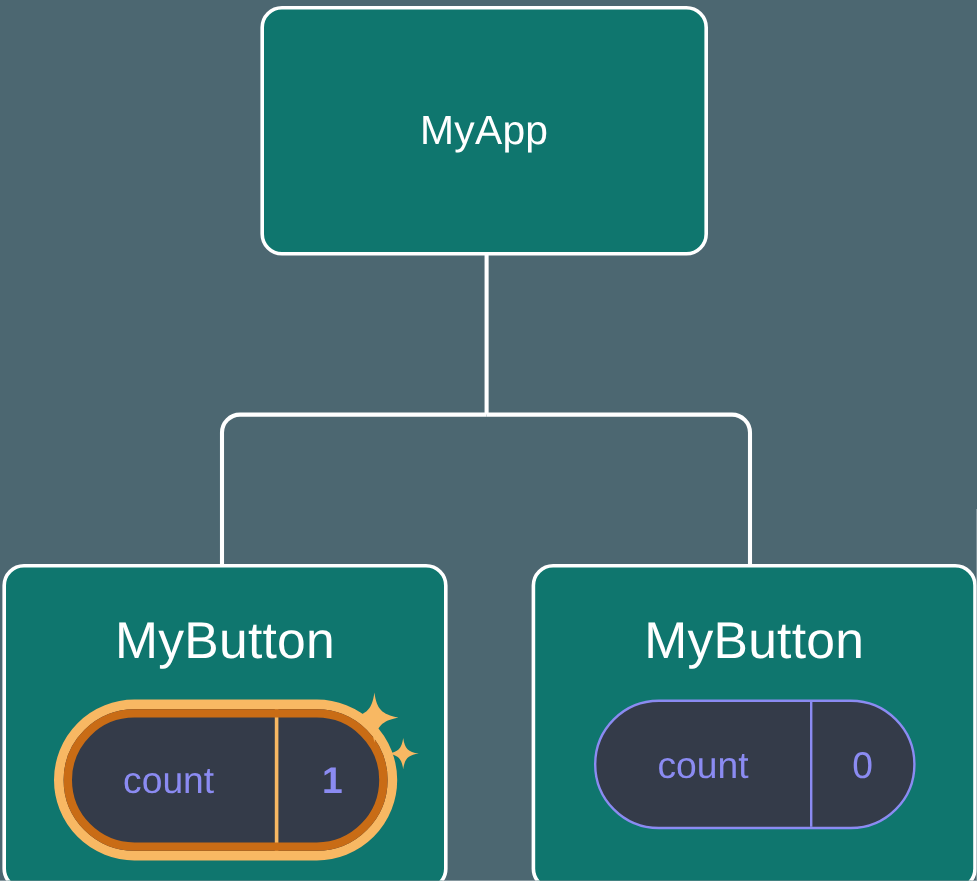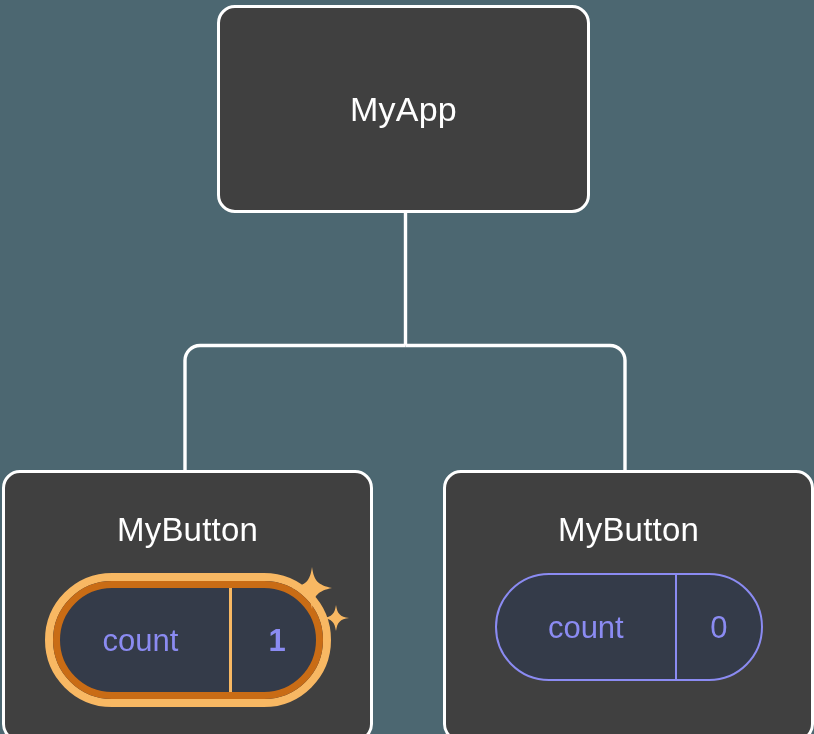--- a/index.html
+++ b/index.html
@@ -28,21 +28,21 @@
     top: 0;
     width: 814px;
     height: 734px;
     pointer-events: none;
   }
 
   
   .node {
     position: absolute;
     box-sizing: border-box;
-    background: #404040;
+    background: #0f766e;
     border: 3px solid #ffffff;
     border-radius: 18px;
     display: flex;
     flex-direction: column;
     align-items: center;
   }
   .node-root {
     left: 217px;
     top: 5px;
     width: 373px;
@@ -59,21 +59,21 @@
   .node-child-right {
     left: 443px;
     top: 470px;
     width: 371px;
     height: 272px;
     padding-top: 40px;
   }
 
   .node-title {
     color: #ffffff;
-    font-size: 33px;
+    font-size: 43px;
     font-weight: 400;
     letter-spacing: 0.2px;
     line-height: 1;
     white-space: nowrap;
   }
   .node-root .node-title {
     font-size: 34px;
   }
 
   

